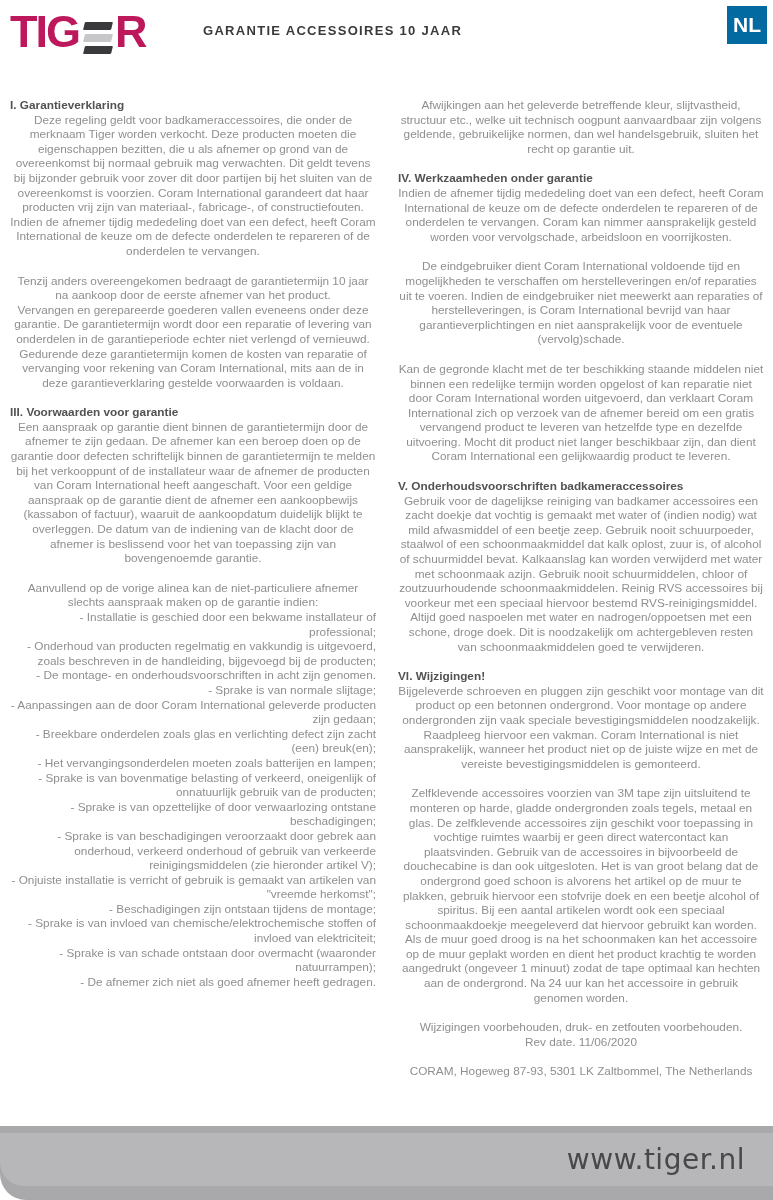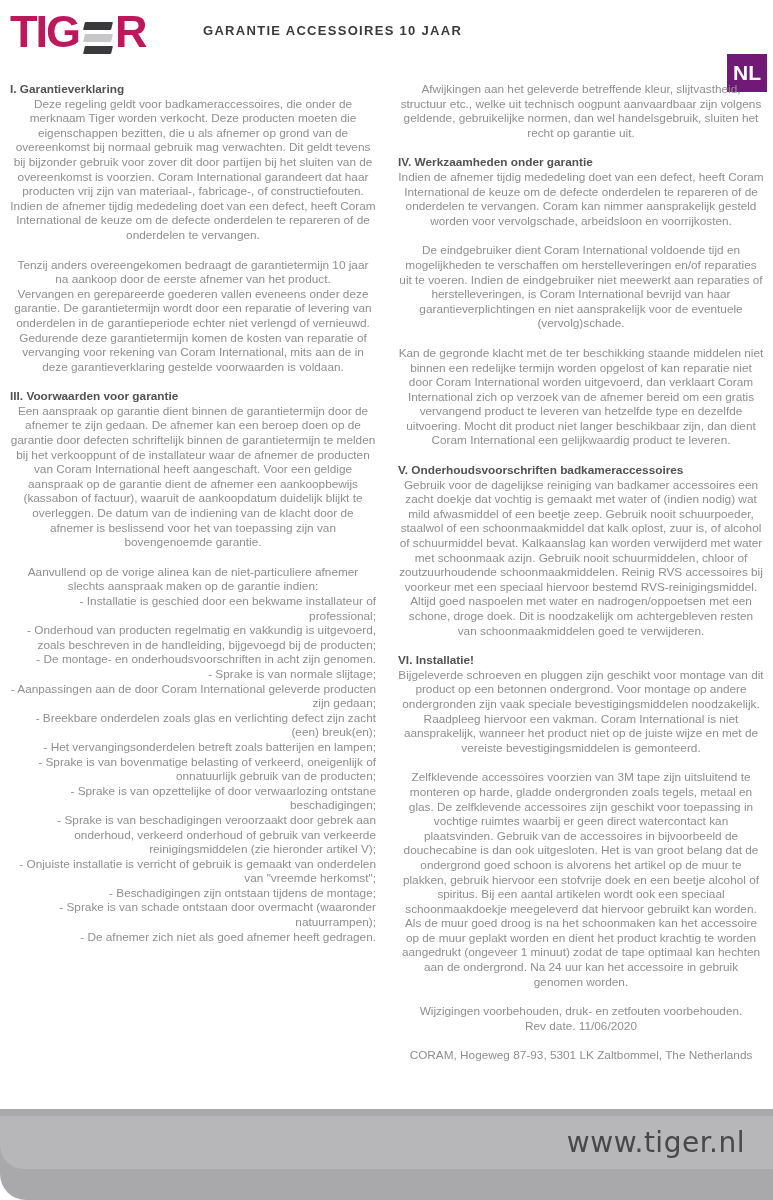--- a/index.html
+++ b/index.html
@@ -21,42 +21,42 @@
   }
   .ebars span{height:8px;background:#3a3a3c;transform:skewX(-14deg);border-radius:1px;}
   .ebars span:nth-child(2){background:#c7c7c9;}
   .doc-title{
     position:absolute;left:203px;top:23px;
     font-size:13px;font-weight:bold;letter-spacing:1.3px;color:#3a3a3c;
     white-space:nowrap;
   }
   .lang-badge{
     position:absolute;right:6px;top:6px;width:40px;height:38px;
-    background:#701a75;color:#ffffff;font-weight:bold;font-size:21px;
-    display:flex;align-items:center;justify-content:center;letter-spacing:0;margin-top:48px;
+    background:#0369a1;color:#ffffff;font-weight:bold;font-size:21px;
+    display:flex;align-items:center;justify-content:center;letter-spacing:0;
   }
   
   .columns{
     position:absolute;top:82px;left:10px;right:10px;
     display:flex;gap:22px;
   }
   .col{
     width:366px;flex:0 0 366px;
-    color:#8f8f91;font-size:11.8px;line-height:14.6px;
+    color:#8f8f91;font-size:11.8px;line-height:14.6px;margin-top:16px;
   }
   .col section{margin:0 0 15px 0;}
   .col h2{
     margin:0;font-size:11.8px;line-height:14.6px;
     font-weight:bold;color:#525254;
   }
   .p{margin:0;text-align:center;}
   .li{margin:0;padding-left:9px;text-indent:-9px;text-align:right;}
   .gap{margin-top:15px;}
   
-  .footer{position:absolute;left:0;right:0;bottom:0;height:91px;}
+  .footer{position:absolute;left:0;right:0;bottom:0;height:74px;}
   .footer-back{
     position:absolute;left:0;right:0;top:0;bottom:0;
     background:#a9a9ab;border-bottom-left-radius:26px;
   }
   .footer-bar{
     position:absolute;left:0;right:0;top:7px;height:53px;
     background:#b7b7b9;border-bottom-left-radius:24px;
     display:flex;align-items:center;justify-content:flex-end;
     padding-right:28px;box-sizing:border-box;
   }
@@ -94,46 +94,47 @@
       <section>
         <h2>III. Voorwaarden voor garantie</h2>
         <div class="p">Een aanspraak op garantie dient binnen de garantietermijn door de afnemer te zijn gedaan. De afnemer kan een beroep doen op de garantie door defecten schriftelijk binnen de garantietermijn te melden bij het verkooppunt of de installateur waar de afnemer de producten van Coram International heeft aangeschaft. Voor een geldige aanspraak op de garantie dient de afnemer een aankoopbewijs (kassabon of factuur), waaruit de aankoopdatum duidelijk blijkt te overleggen. De datum van de indiening van de klacht door de afnemer is beslissend voor het van toepassing zijn van bovengenoemde garantie.</div>
         <div class="p gap">Aanvullend op de vorige alinea kan de niet-particuliere afnemer slechts aanspraak maken op de garantie indien:</div>
         <div class="li">- Installatie is geschied door een bekwame installateur of professional;</div>
         <div class="li">- Onderhoud van producten regelmatig en vakkundig is uitgevoerd, zoals beschreven in de handleiding, bijgevoegd bij de producten;</div>
         <div class="li">- De montage- en onderhoudsvoorschriften in acht zijn genomen.</div>
         <div class="li">- Sprake is van normale slijtage;</div>
         <div class="li">- Aanpassingen aan de door Coram International geleverde producten zijn gedaan;</div>
         <div class="li">- Breekbare onderdelen zoals glas en verlichting defect zijn zacht (een) breuk(en);</div>
-        <div class="li">- Het vervangingsonderdelen betreft zoals batterijen en lampen;</div>
+        <div class="li">- Het vervangingsonderdelen moeten zoals batterijen en lampen;</div>
         <div class="li">- Sprake is van bovenmatige belasting of verkeerd, oneigenlijk of onnatuurlijk gebruik van de producten;</div>
         <div class="li">- Sprake is van opzettelijke of door verwaarlozing ontstane beschadigingen;</div>
         <div class="li">- Sprake is van beschadigingen veroorzaakt door gebrek aan onderhoud, verkeerd onderhoud of gebruik van verkeerde reinigingsmiddelen (zie hieronder artikel V);</div>
-        <div class="li">- Onjuiste installatie is verricht of gebruik is gemaakt van onderdelen van "vreemde herkomst";</div>
+        <div class="li">- Onjuiste installatie is verricht of gebruik is gemaakt van artikelen van "vreemde herkomst";</div>
         <div class="li">- Beschadigingen zijn ontstaan tijdens de montage;</div>
+        <div class="li">- Sprake is van invloed van chemische/elektrochemische stoffen of invloed van elektriciteit;</div>
         <div class="li">- Sprake is van schade ontstaan door overmacht (waaronder natuurrampen);</div>
         <div class="li">- De afnemer zich niet als goed afnemer heeft gedragen.</div>
       </section>
     </div>
   <div class="col" id="right-col">
       <section>
         <div class="p">Afwijkingen aan het geleverde betreffende kleur, slijtvastheid, structuur etc., welke uit technisch oogpunt aanvaardbaar zijn volgens geldende, gebruikelijke normen, dan wel handelsgebruik, sluiten het recht op garantie uit.</div>
       </section>
       <section>
         <h2>IV. Werkzaamheden onder garantie</h2>
         <div class="p">Indien de afnemer tijdig mededeling doet van een defect, heeft Coram International de keuze om de defecte onderdelen te repareren of de onderdelen te vervangen. Coram kan nimmer aansprakelijk gesteld worden voor vervolgschade, arbeidsloon en voorrijkosten.</div>
         <div class="p gap">De eindgebruiker dient Coram International voldoende tijd en mogelijkheden te verschaffen om herstelleveringen en/of reparaties uit te voeren. Indien de eindgebruiker niet meewerkt aan reparaties of herstelleveringen, is Coram International bevrijd van haar garantieverplichtingen en niet aansprakelijk voor de eventuele (vervolg)schade.</div>
         <div class="p gap">Kan de gegronde klacht met de ter beschikking staande middelen niet binnen een redelijke termijn worden opgelost of kan reparatie niet door Coram International worden uitgevoerd, dan verklaart Coram International zich op verzoek van de afnemer bereid om een gratis vervangend product te leveren van hetzelfde type en dezelfde uitvoering. Mocht dit product niet langer beschikbaar zijn, dan dient Coram International een gelijkwaardig product te leveren.</div>
       </section>
       <section>
         <h2>V. Onderhoudsvoorschriften badkameraccessoires</h2>
         <div class="p">Gebruik voor de dagelijkse reiniging van badkamer accessoires een zacht doekje dat vochtig is gemaakt met water of (indien nodig) wat mild afwasmiddel of een beetje zeep. Gebruik nooit schuurpoeder, staalwol of een schoonmaakmiddel dat kalk oplost, zuur is, of alcohol of schuurmiddel bevat. Kalkaanslag kan worden verwijderd met water met schoonmaak azijn. Gebruik nooit schuurmiddelen, chloor of zoutzuurhoudende schoonmaakmiddelen. Reinig RVS accessoires bij voorkeur met een speciaal hiervoor bestemd RVS-reinigingsmiddel.  Altijd goed naspoelen met water en nadrogen/oppoetsen met een schone, droge doek. Dit is noodzakelijk om achtergebleven resten van schoonmaakmiddelen goed te verwijderen.</div>
       </section>
       <section>
-        <h2>VI. Installatie!</h2>
+        <h2>VI. Wijzigingen!</h2>
         <div class="p">Bijgeleverde schroeven en pluggen zijn geschikt voor montage van dit product op een betonnen ondergrond. Voor montage op andere ondergronden zijn vaak speciale bevestigingsmiddelen noodzakelijk. Raadpleeg hiervoor een vakman. Coram International is niet aansprakelijk, wanneer het product niet op de juiste wijze en met de vereiste bevestigingsmiddelen is gemonteerd.</div>
         <div class="p gap">Zelfklevende accessoires voorzien van 3M tape zijn uitsluitend te monteren op harde, gladde ondergronden zoals tegels, metaal en glas. De zelfklevende accessoires zijn geschikt voor toepassing in vochtige ruimtes waarbij er geen direct watercontact kan plaatsvinden. Gebruik van de accessoires in bijvoorbeeld de douchecabine is dan ook uitgesloten. Het is van groot belang dat de ondergrond goed schoon is alvorens het artikel op de muur te plakken, gebruik hiervoor een stofvrije doek en een beetje alcohol of spiritus. Bij een aantal artikelen wordt ook een speciaal schoonmaakdoekje meegeleverd dat hiervoor gebruikt kan worden. Als de muur goed droog is na het schoonmaken kan het accessoire op de muur geplakt worden en dient het product krachtig te worden aangedrukt (ongeveer 1 minuut) zodat de tape optimaal kan hechten aan de ondergrond. Na 24 uur kan het accessoire in gebruik genomen worden.</div>
       </section>
       <section>
         <div class="p">Wijzigingen voorbehouden, druk- en zetfouten voorbehouden.</div>
         <div class="p">Rev date. 11/06/2020</div>
         <div class="p gap">CORAM, Hogeweg 87-93, 5301 LK Zaltbommel, The Netherlands</div>
       </section>
     </div>
 </div>

